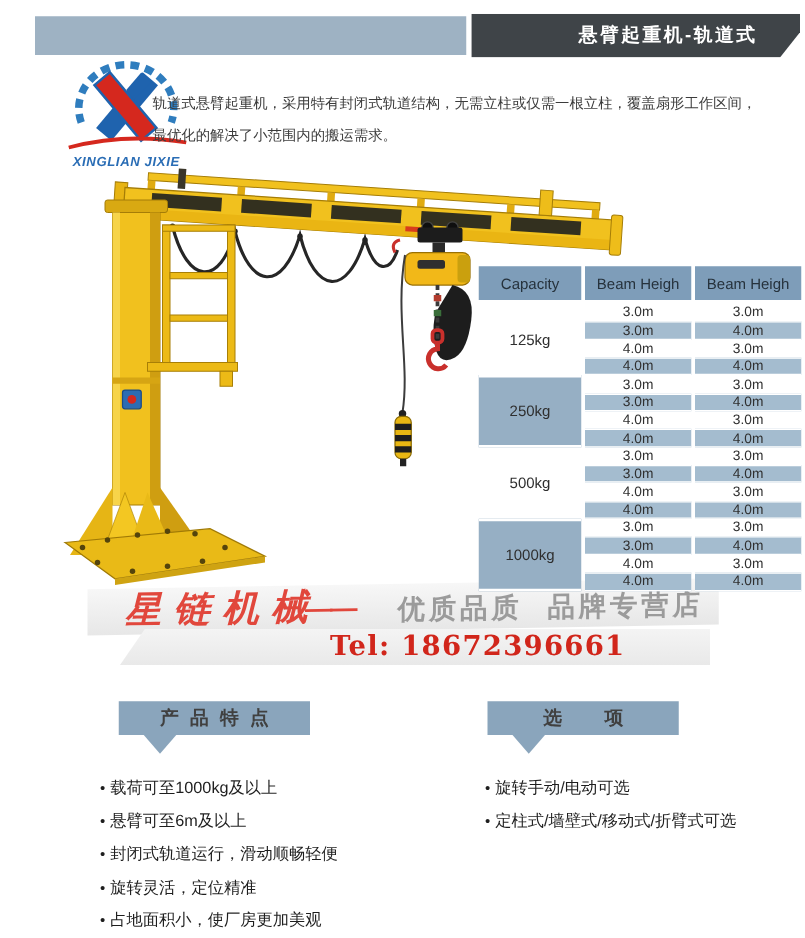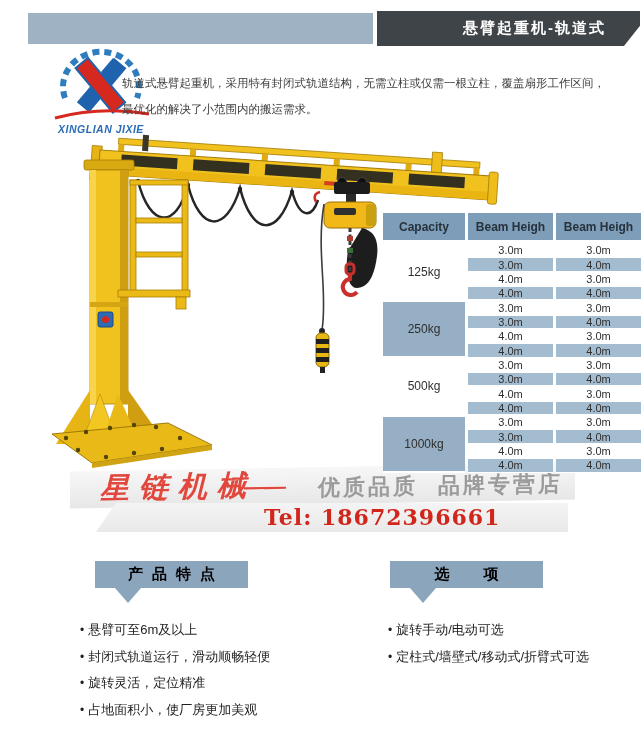--- a/index.html
+++ b/index.html
@@ -20,21 +20,21 @@
   
   .intro{position:absolute;left:122px;top:70px;width:470px;color:#3c3c3c;font-size:11.5px;line-height:26px;white-space:nowrap;}
 
   
   .crane{position:absolute;left:28px;top:132px;z-index:1;}
 
   
   .spec-table{position:absolute;left:383px;top:213px;width:258px;z-index:3;}
   .tbl-head{display:grid;grid-template-columns:82px 85px 85px;gap:0 3px;margin-bottom:3px;}
   .tbl-head .cell{height:27px;background:var(--tbl-header);display:flex;align-items:center;justify-content:center;
-                  font-size:12px;color:#26323c;font-weight:bold;}
+                  font-size:12px;color:#26323c;}
   .tbl-body{display:grid;grid-template-columns:82px 85px 85px;gap:0 3px;grid-auto-rows:14.35px;}
   .tbl-body .cell{display:flex;align-items:center;justify-content:center;font-size:11px;color:#2f2f2f;}
   .tbl-body .cap{font-size:12px;}
   .tbl-body .stripe{background:var(--stripe);border-top:1px solid #fff;border-bottom:1px solid #fff;}
   .tbl-body .shade{background:var(--capshade);box-shadow:inset 0 2px 0 #fff,inset 0 -2px 0 #fff;}
 
   
   .band1{position:absolute;left:70px;top:467px;width:505px;height:37px;z-index:2;
          background:linear-gradient(180deg,#f7f7f7,#e7e7e7);transform:skewY(-1deg);}
   .brand-script{position:absolute;left:30px;top:-2px;color:var(--accent-red);
@@ -46,21 +46,21 @@
   .wm-store{left:368px;}
   .band2{position:absolute;left:96px;top:503px;width:472px;height:29px;z-index:2;
          background:linear-gradient(180deg,#f4f4f4,#e9e9e9);
          clip-path:polygon(20px 0,100% 0,100% 100%,0 100%);}
   .tel{position:absolute;left:168px;top:1px;color:#d1261b;font-family:"DejaVu Serif","Liberation Serif",serif;
        font-weight:bold;font-size:22px;letter-spacing:1px;white-space:nowrap;}
 
   
   .section-hd{position:absolute;top:561px;width:153px;height:27px;background:var(--secbar);
               display:flex;align-items:center;justify-content:center;}
-  .section-hd span{color:#000000;font-weight:bold;font-size:15px;}
+  .section-hd span{color:#404040;font-weight:bold;font-size:15px;}
   .section-hd.features{left:95px;}
   .section-hd.features span{letter-spacing:9px;margin-right:-9px;}
   .section-hd.options{left:390px;}
   .section-hd.options span{letter-spacing:34px;margin-right:-34px;}
   .section-hd .tri{position:absolute;left:20px;top:27px;width:0;height:0;
                    border-left:13px solid transparent;border-right:13px solid transparent;
                    border-top:15px solid var(--secbar);}
 
   
   .blist{position:absolute;top:617px;margin:0;padding:0;list-style:none;font-size:13px;color:#1e1e1e;line-height:25.5px;}
@@ -252,20 +252,21 @@
   <div class="section-hd features">
     <span>产品特点</span>
     <div class="tri"></div>
   </div>
   <div class="section-hd options">
     <span>选项</span>
     <div class="tri"></div>
   </div>
 
   <ul class="blist features">
+      <li>载荷可至1000kg及以上</li>
       <li>悬臂可至6m及以上</li>
       <li>封闭式轨道运行，滑动顺畅轻便</li>
       <li>旋转灵活，定位精准</li>
       <li>占地面积小，使厂房更加美观</li>
     </ul>
   <ul class="blist options">
       <li>旋转手动/电动可选</li>
       <li>定柱式/墙壁式/移动式/折臂式可选</li>
     </ul>
 

